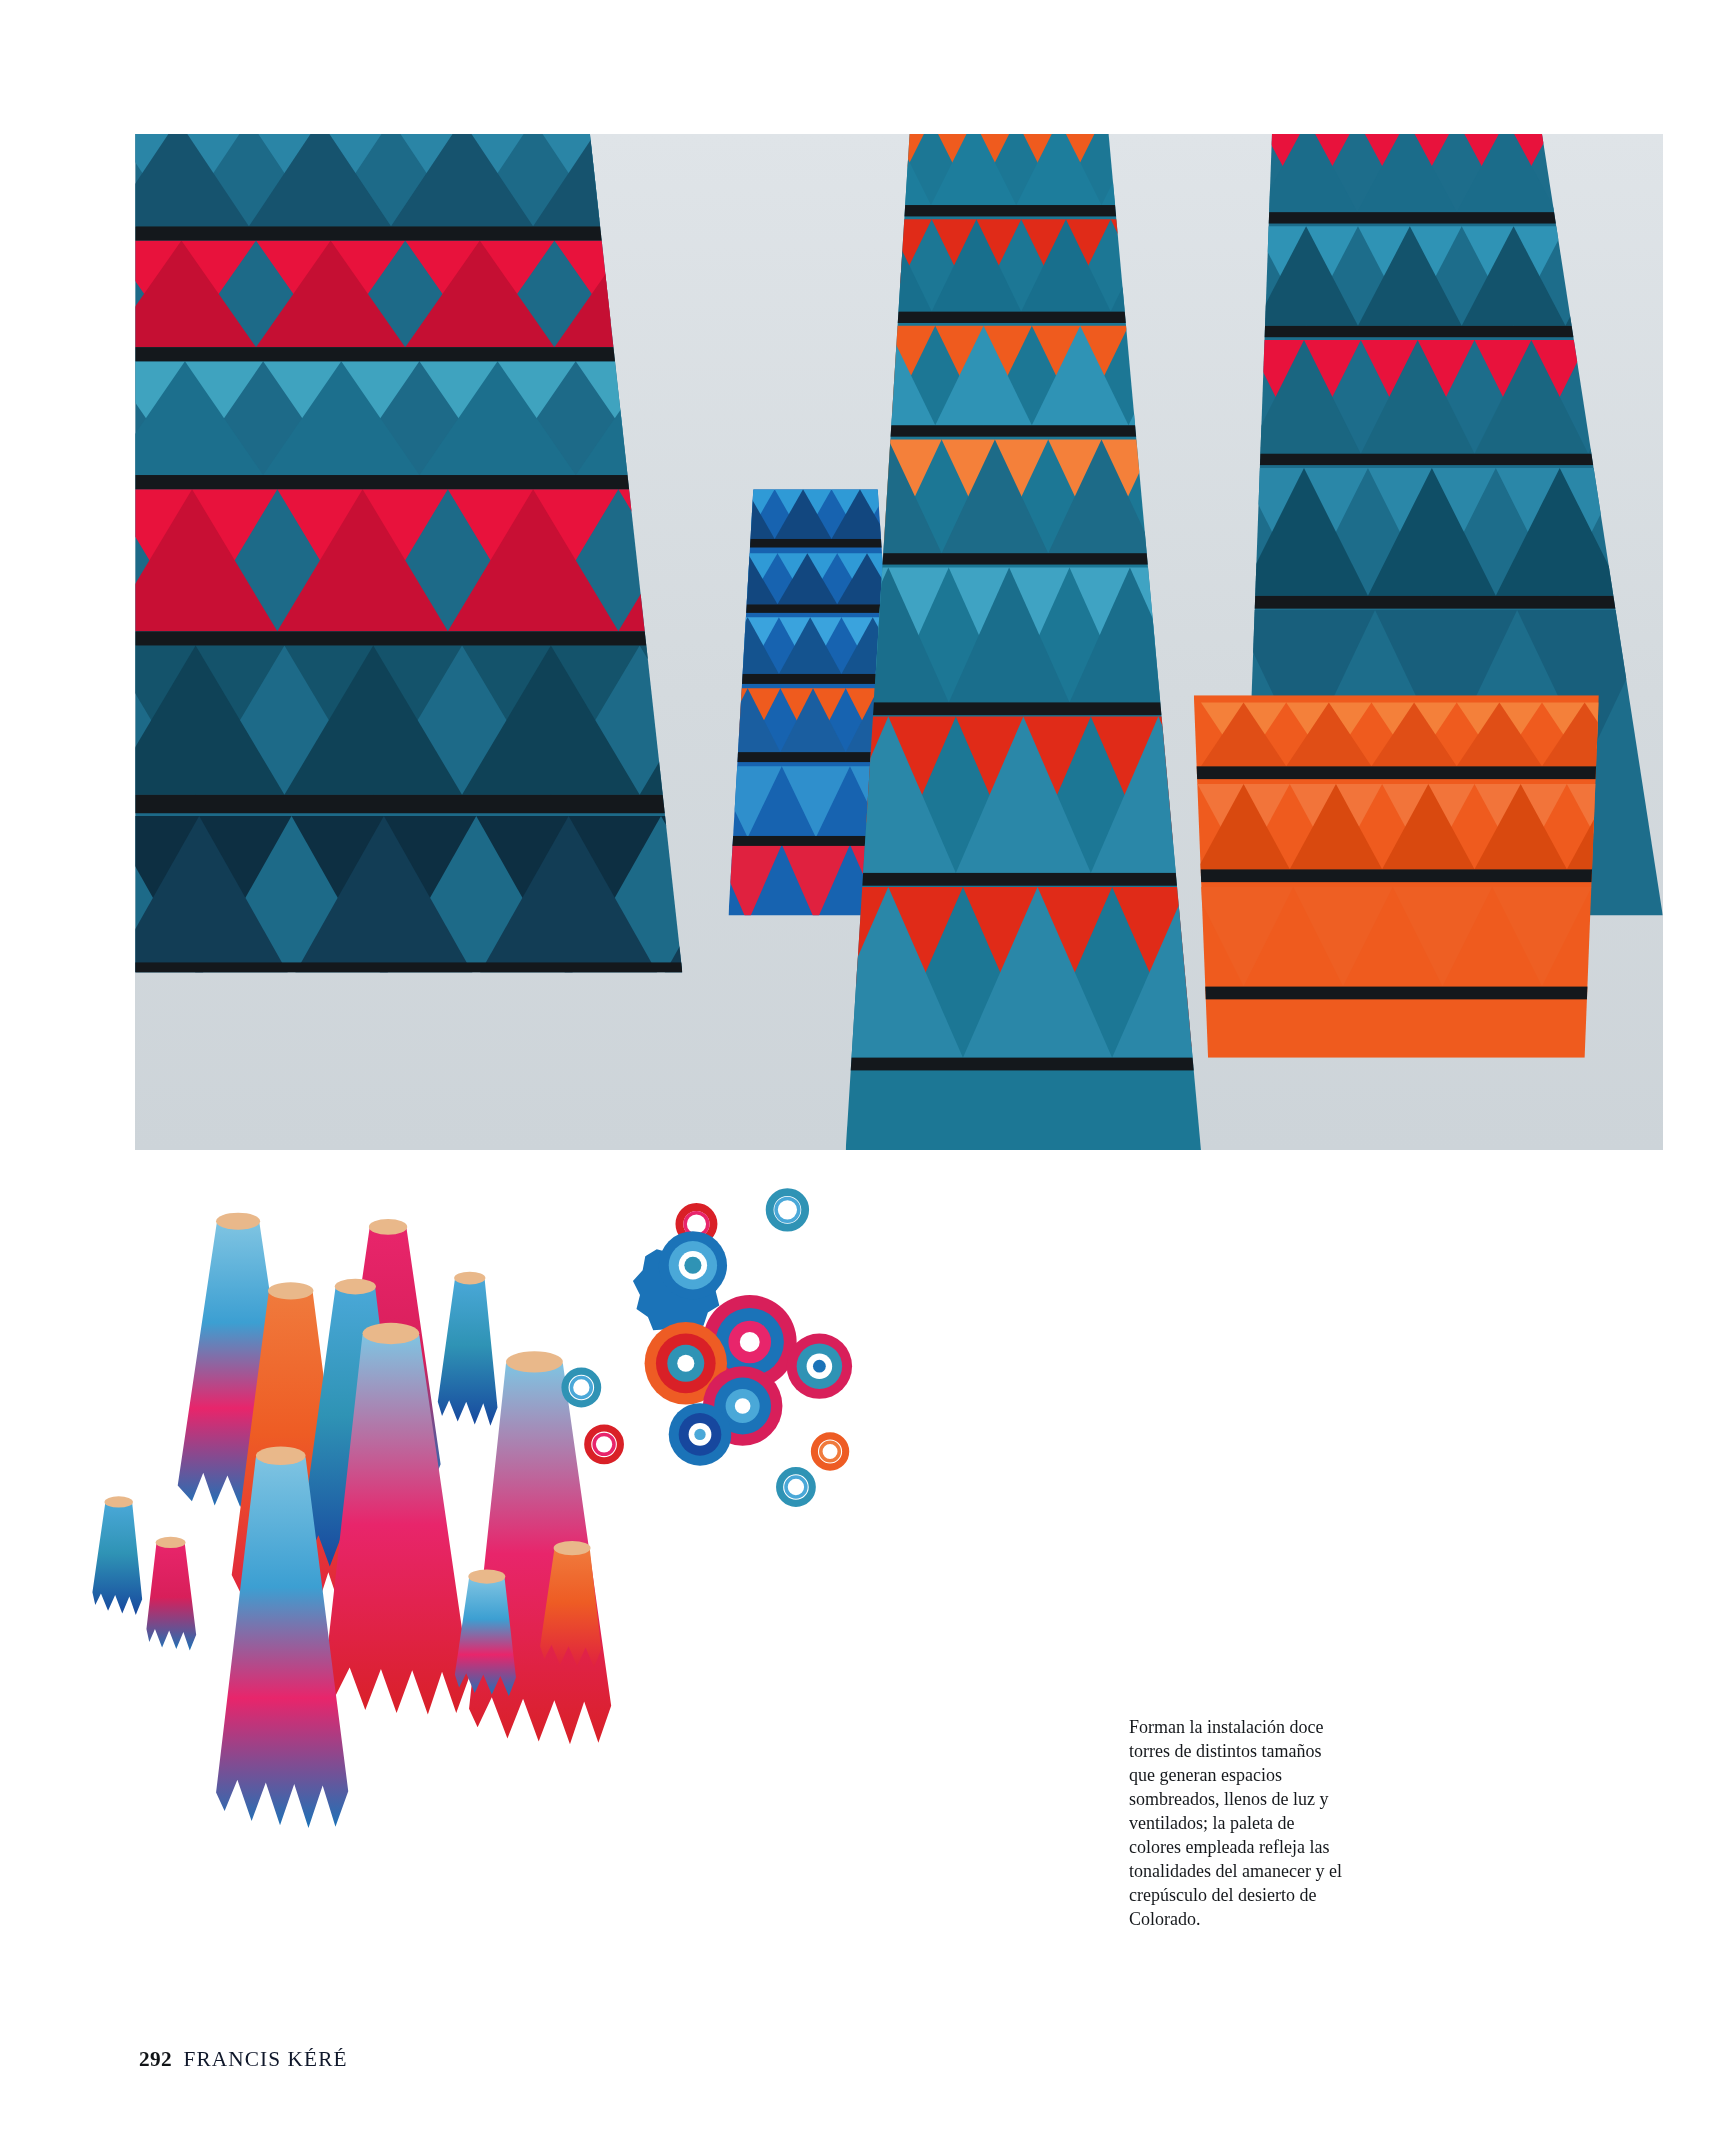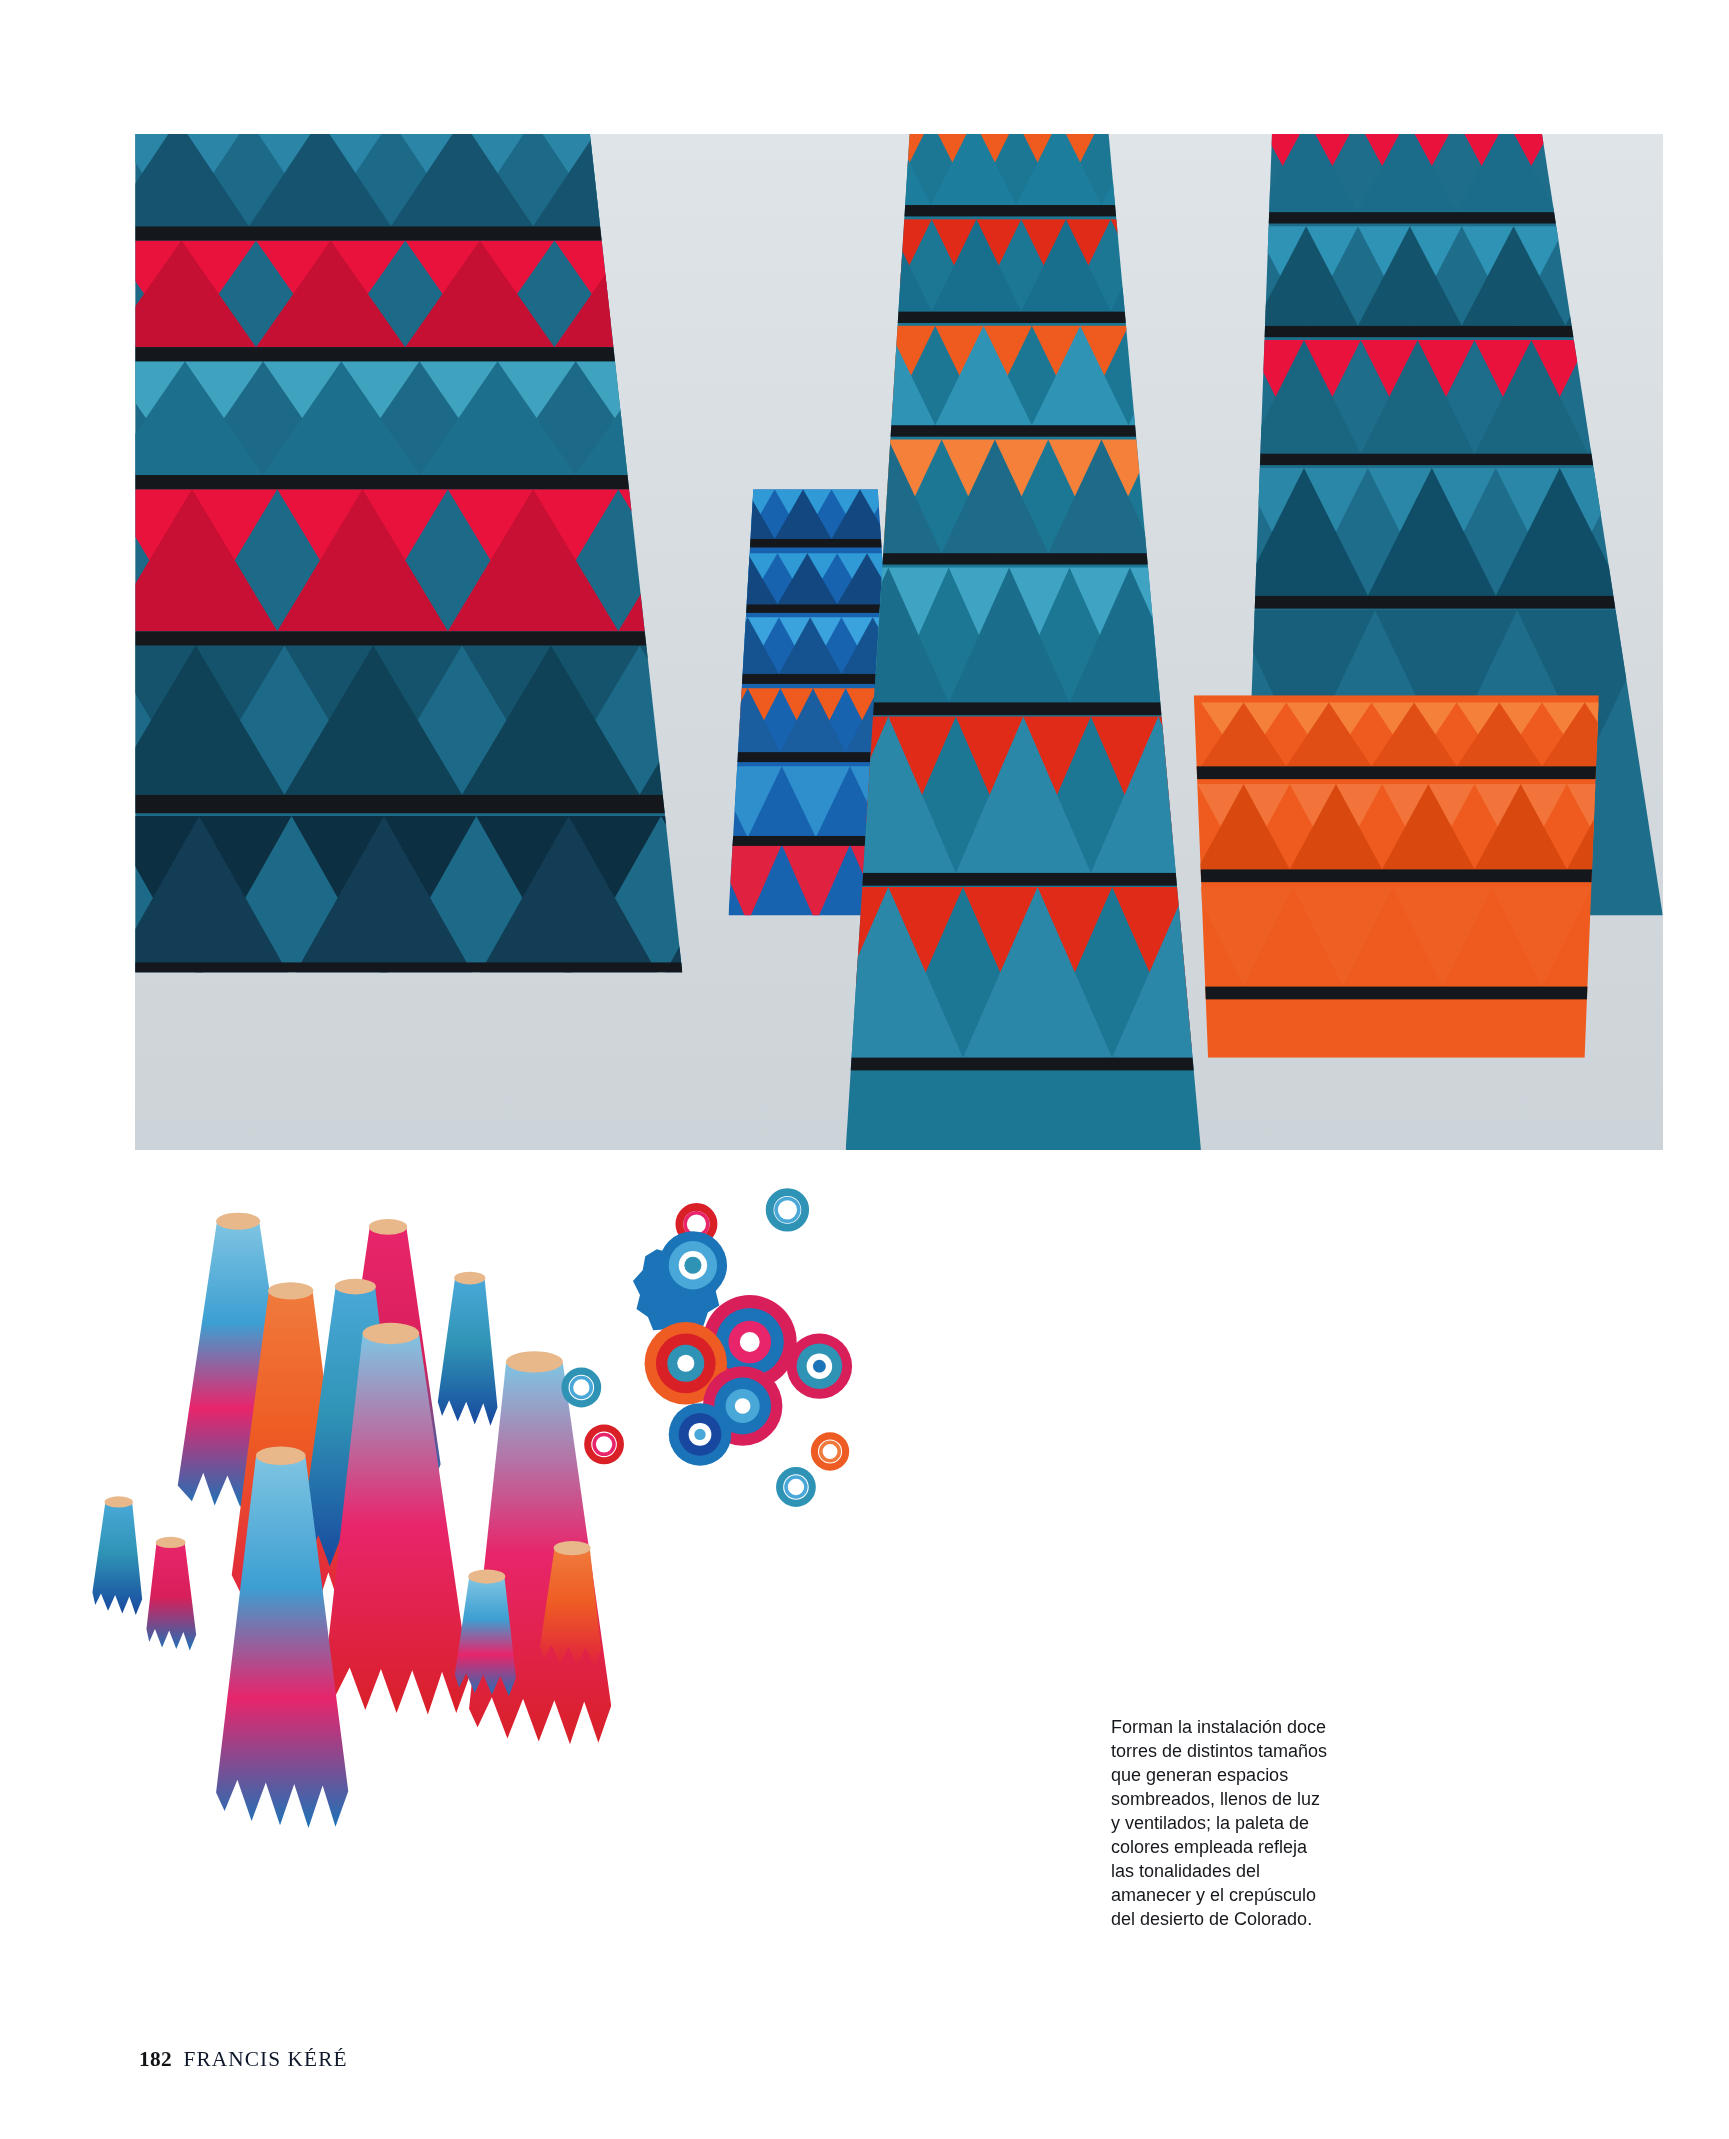--- a/index.html
+++ b/index.html
@@ -55,21 +55,22 @@
     display: flex;
     gap: 30px;
   }
   .caption-col {
     width: 220px;
     font-size: 18px;
     line-height: 1.33;
     color: #15181c;
   }
   .caption-col.es {
-    font-family: Liberation Sans, sans-serif;
+    font-family: Liberation Serif, serif;
+    margin-left: 18px;
   }
   .caption-col.en {
     font-family: "Liberation Serif", serif;
     font-style: italic;
   }
   .caption-col p { margin: 0; }
 
   
   .footer {
     position: absolute;
@@ -631,18 +632,18 @@
     </svg>
   </div>
 
   <div class="captions">
     <div class="caption-col es">
       <p>Forman la instalación doce torres de distintos tamaños que generan espacios sombreados, llenos de luz y ventilados; la paleta de colores empleada refleja las tonalidades del amanecer y el crepúsculo del desierto de Colorado.</p>
     </div>
   </div>
 
   <div class="footer">
-    <span class="folio">182</span>
+    <span class="folio">292</span>
     <span class="runhead">FRANCIS KÉRÉ</span>
   </div>
 
 </div>
 
 
 </body></html>

